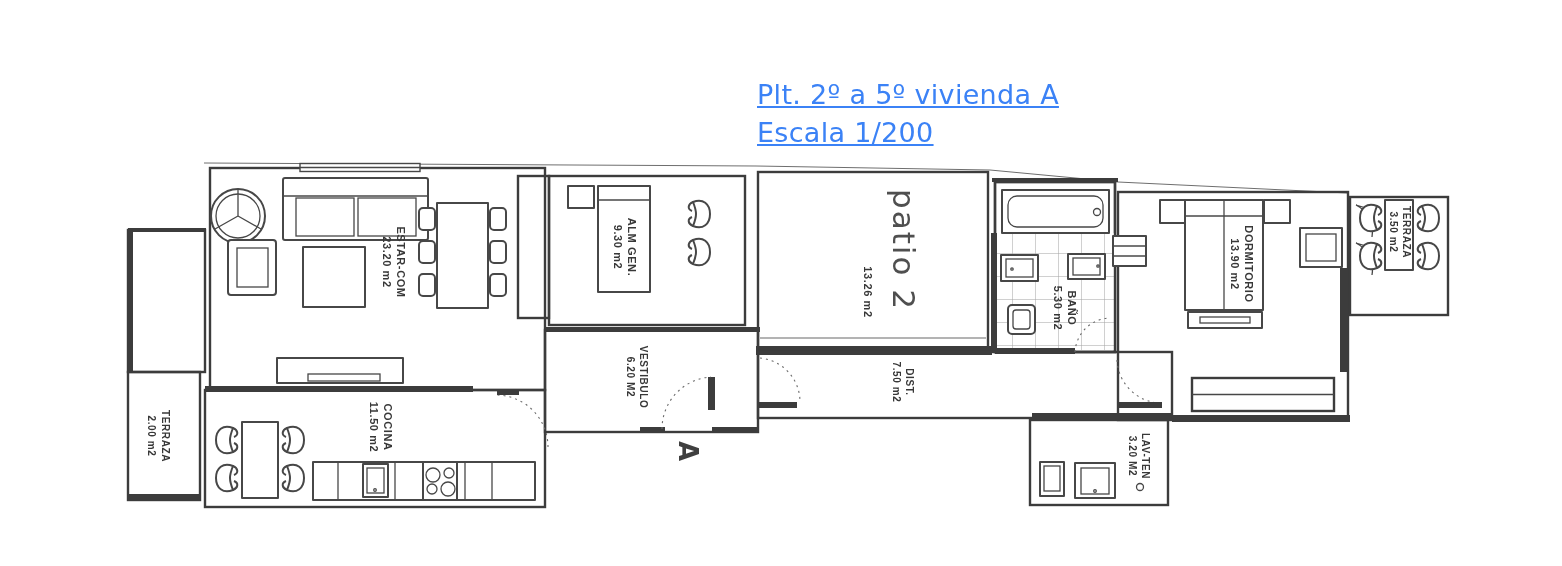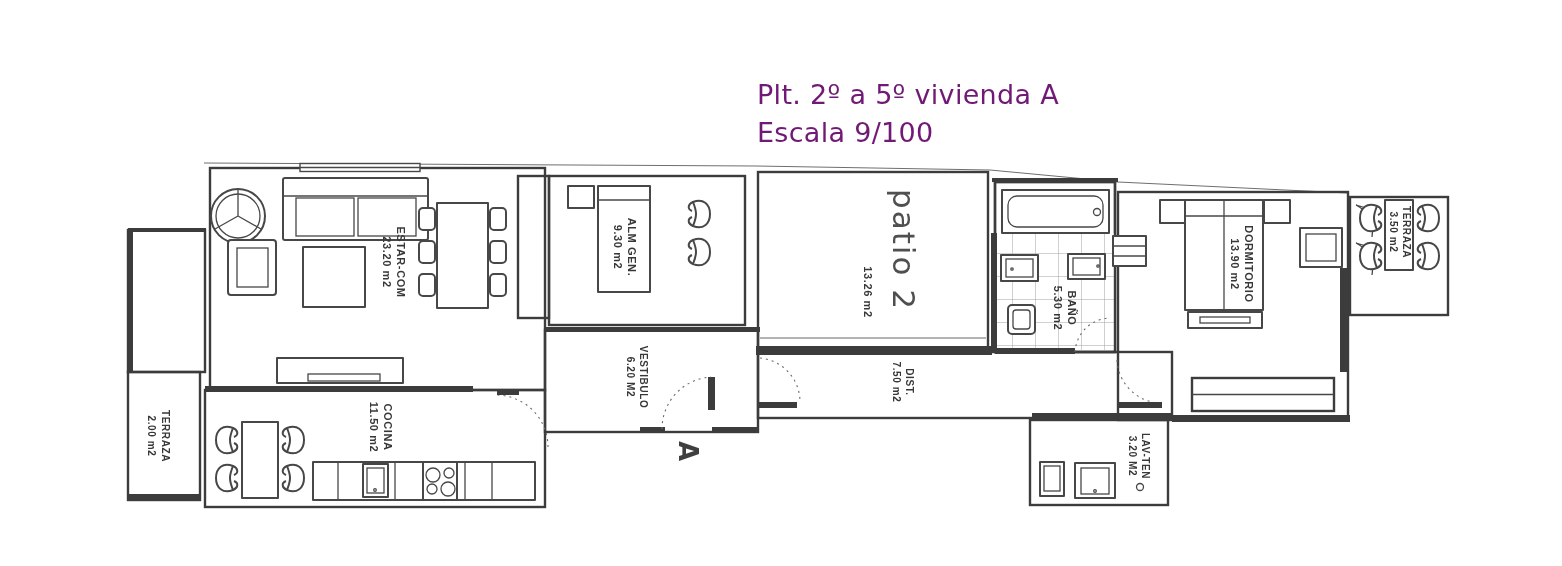--- a/index.html
+++ b/index.html
@@ -1,19 +1,19 @@
 <!DOCTYPE html>
 <html><head>
 <meta charset="utf-8">
 <style>
   html,body{margin:0;padding:0;background:#fff;}
   body{width:1562px;height:566px;position:relative;overflow:hidden;font-family:"Liberation Sans",sans-serif;}
   .plan{position:absolute;left:0;top:0;}
   .title{position:absolute;left:757px;top:76px;font-family:"DejaVu Sans",sans-serif;
-         font-size:27px;line-height:38px;color:#701a75;letter-spacing:.3px;white-space:nowrap;}
+         font-size:27px;line-height:38px;color:#3b82f6;letter-spacing:.3px;white-space:nowrap;text-decoration:underline;}
   
   .lbl{font-family:"Liberation Sans",sans-serif;font-weight:bold;fill:#383838;letter-spacing:.6px;}
   .s11{font-size:11px}.s10{font-size:10px}
   .patioT{font-family:"DejaVu Sans",sans-serif;font-size:31px;fill:#4f4f4f;letter-spacing:2px;}
   .sectA{font-family:"DejaVu Sans",sans-serif;font-size:26px;font-weight:bold;fill:#3f3f3f;}
   
   .w{fill:none;stroke:#3c3c3c;stroke-width:2.4;}
   .wthin{fill:none;stroke:#6e6e6e;stroke-width:1;}
   .wf{fill:#3c3c3c;stroke:none;}
   .f{fill:#fff;stroke:#474747;stroke-width:2;stroke-linejoin:round;}
@@ -308,14 +308,14 @@
 
     <text class="lbl s10" text-anchor="middle" transform="translate(1142,456) rotate(90)">LAV-TEN</text>
     <text class="lbl s10" text-anchor="middle" transform="translate(1129,456) rotate(90)">3.20 M2</text>
   </g>
 
   <text class="sectA" transform="translate(679,441) rotate(90)">A</text>
 </svg>
 
 <div class="title">
   <div>Plt. 2º a 5º vivienda A</div>
-  <div>Escala 9/100</div>
+  <div>Escala 1/200</div>
 </div>
 
 </body></html>

